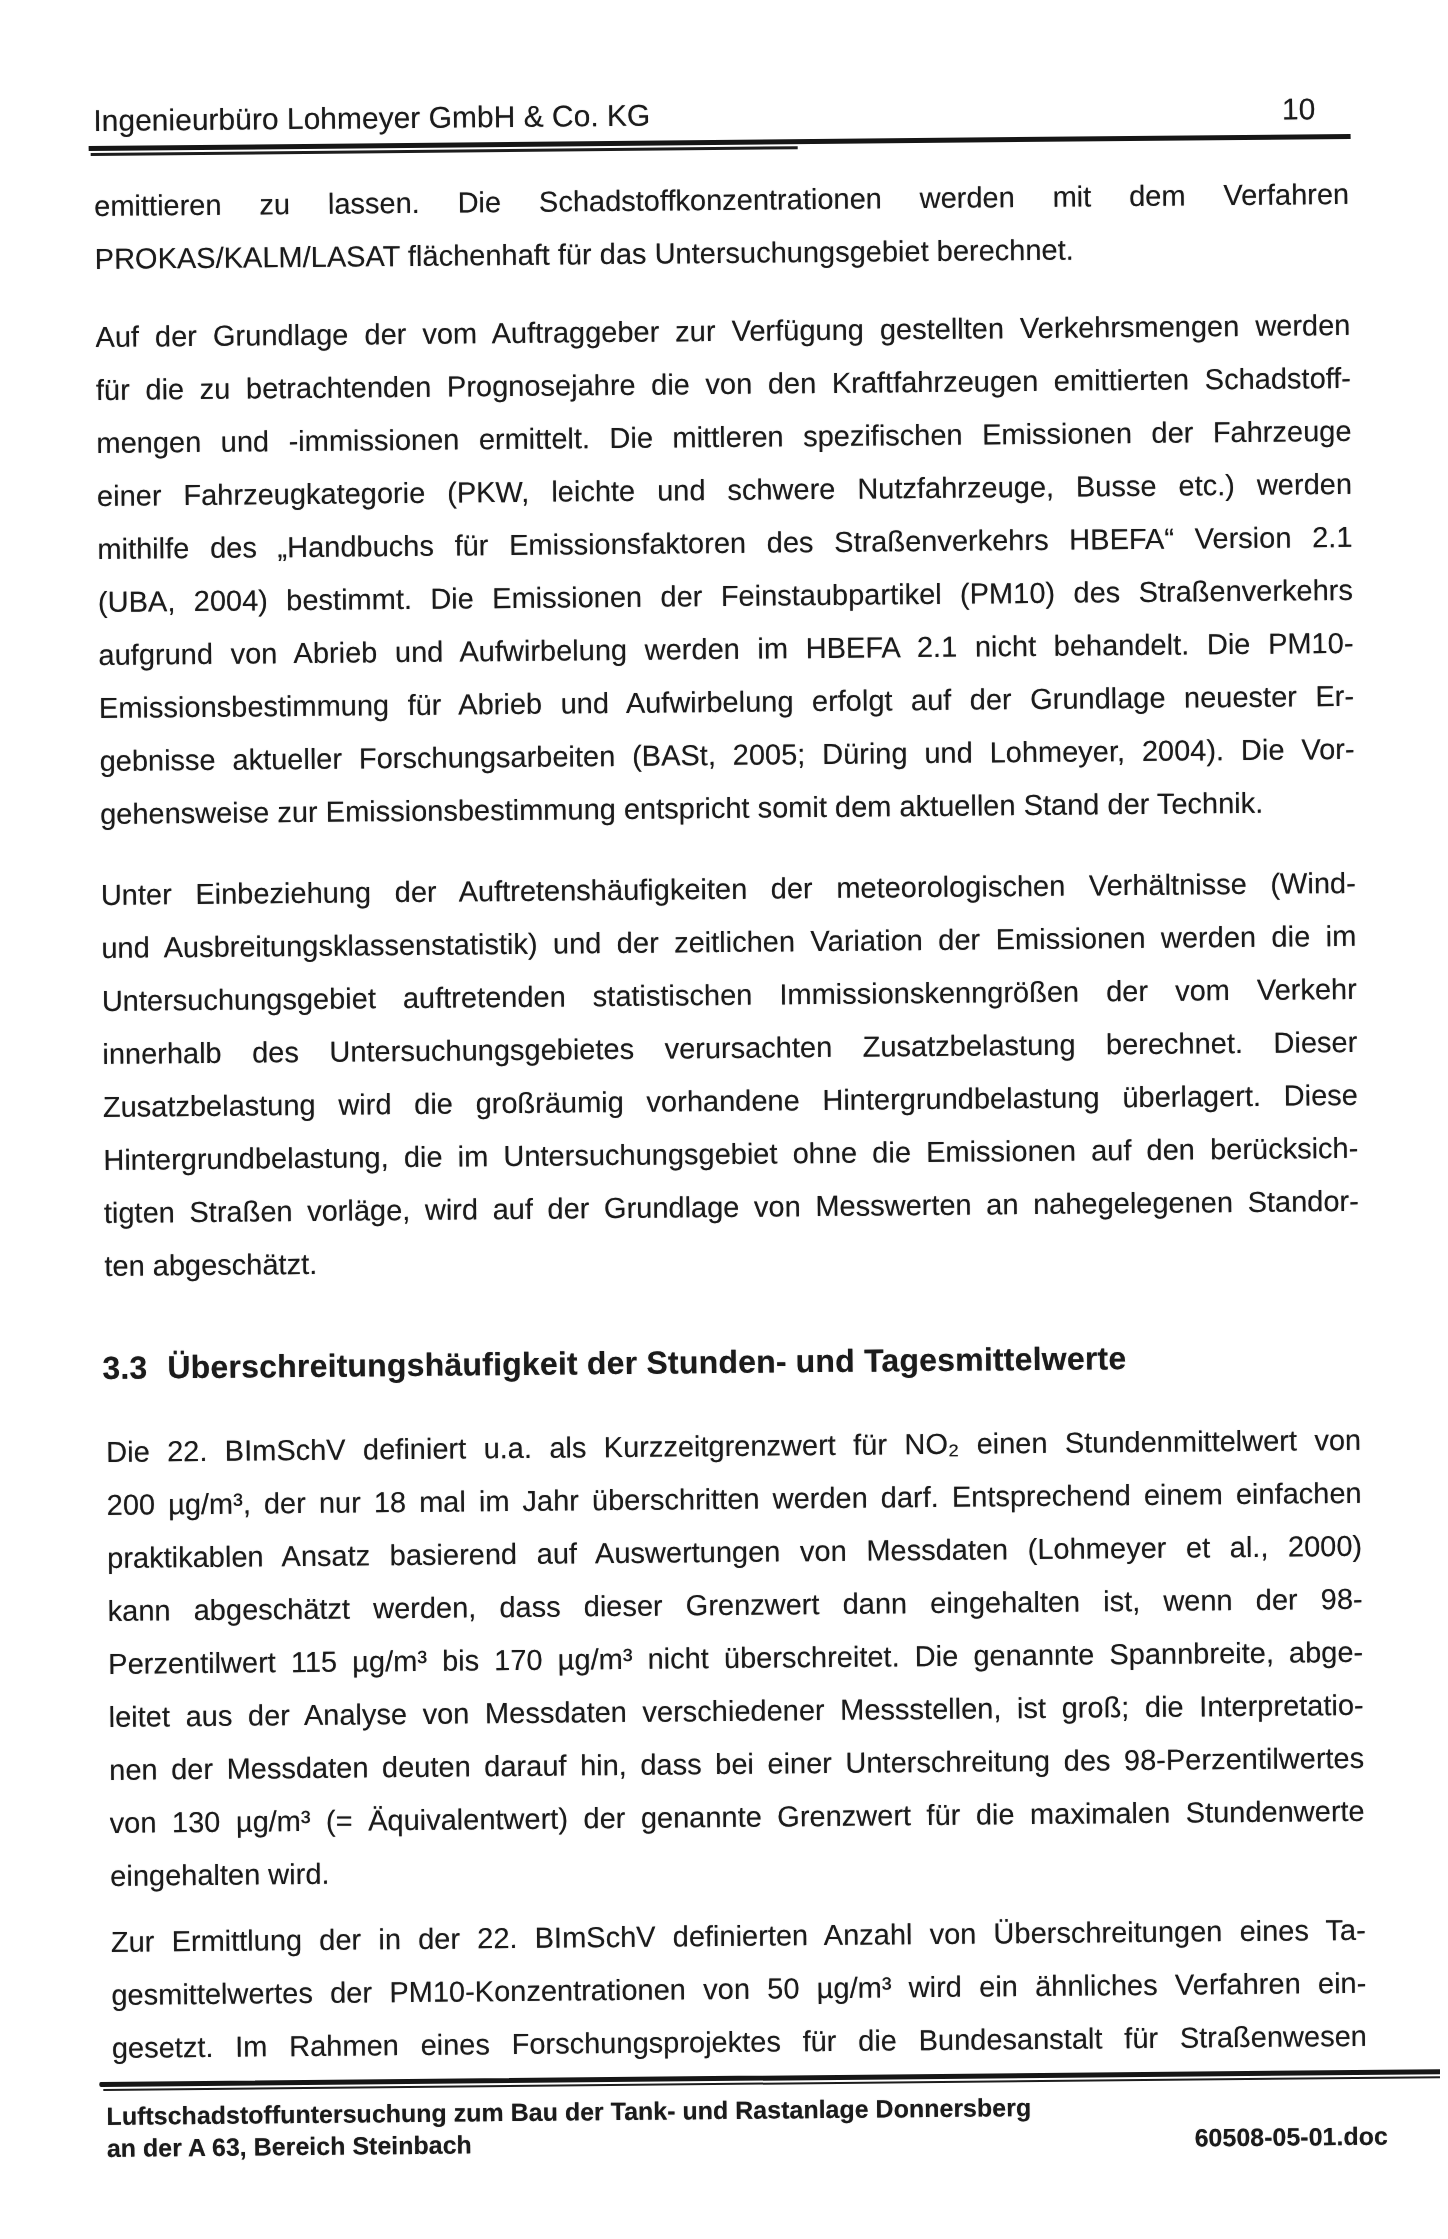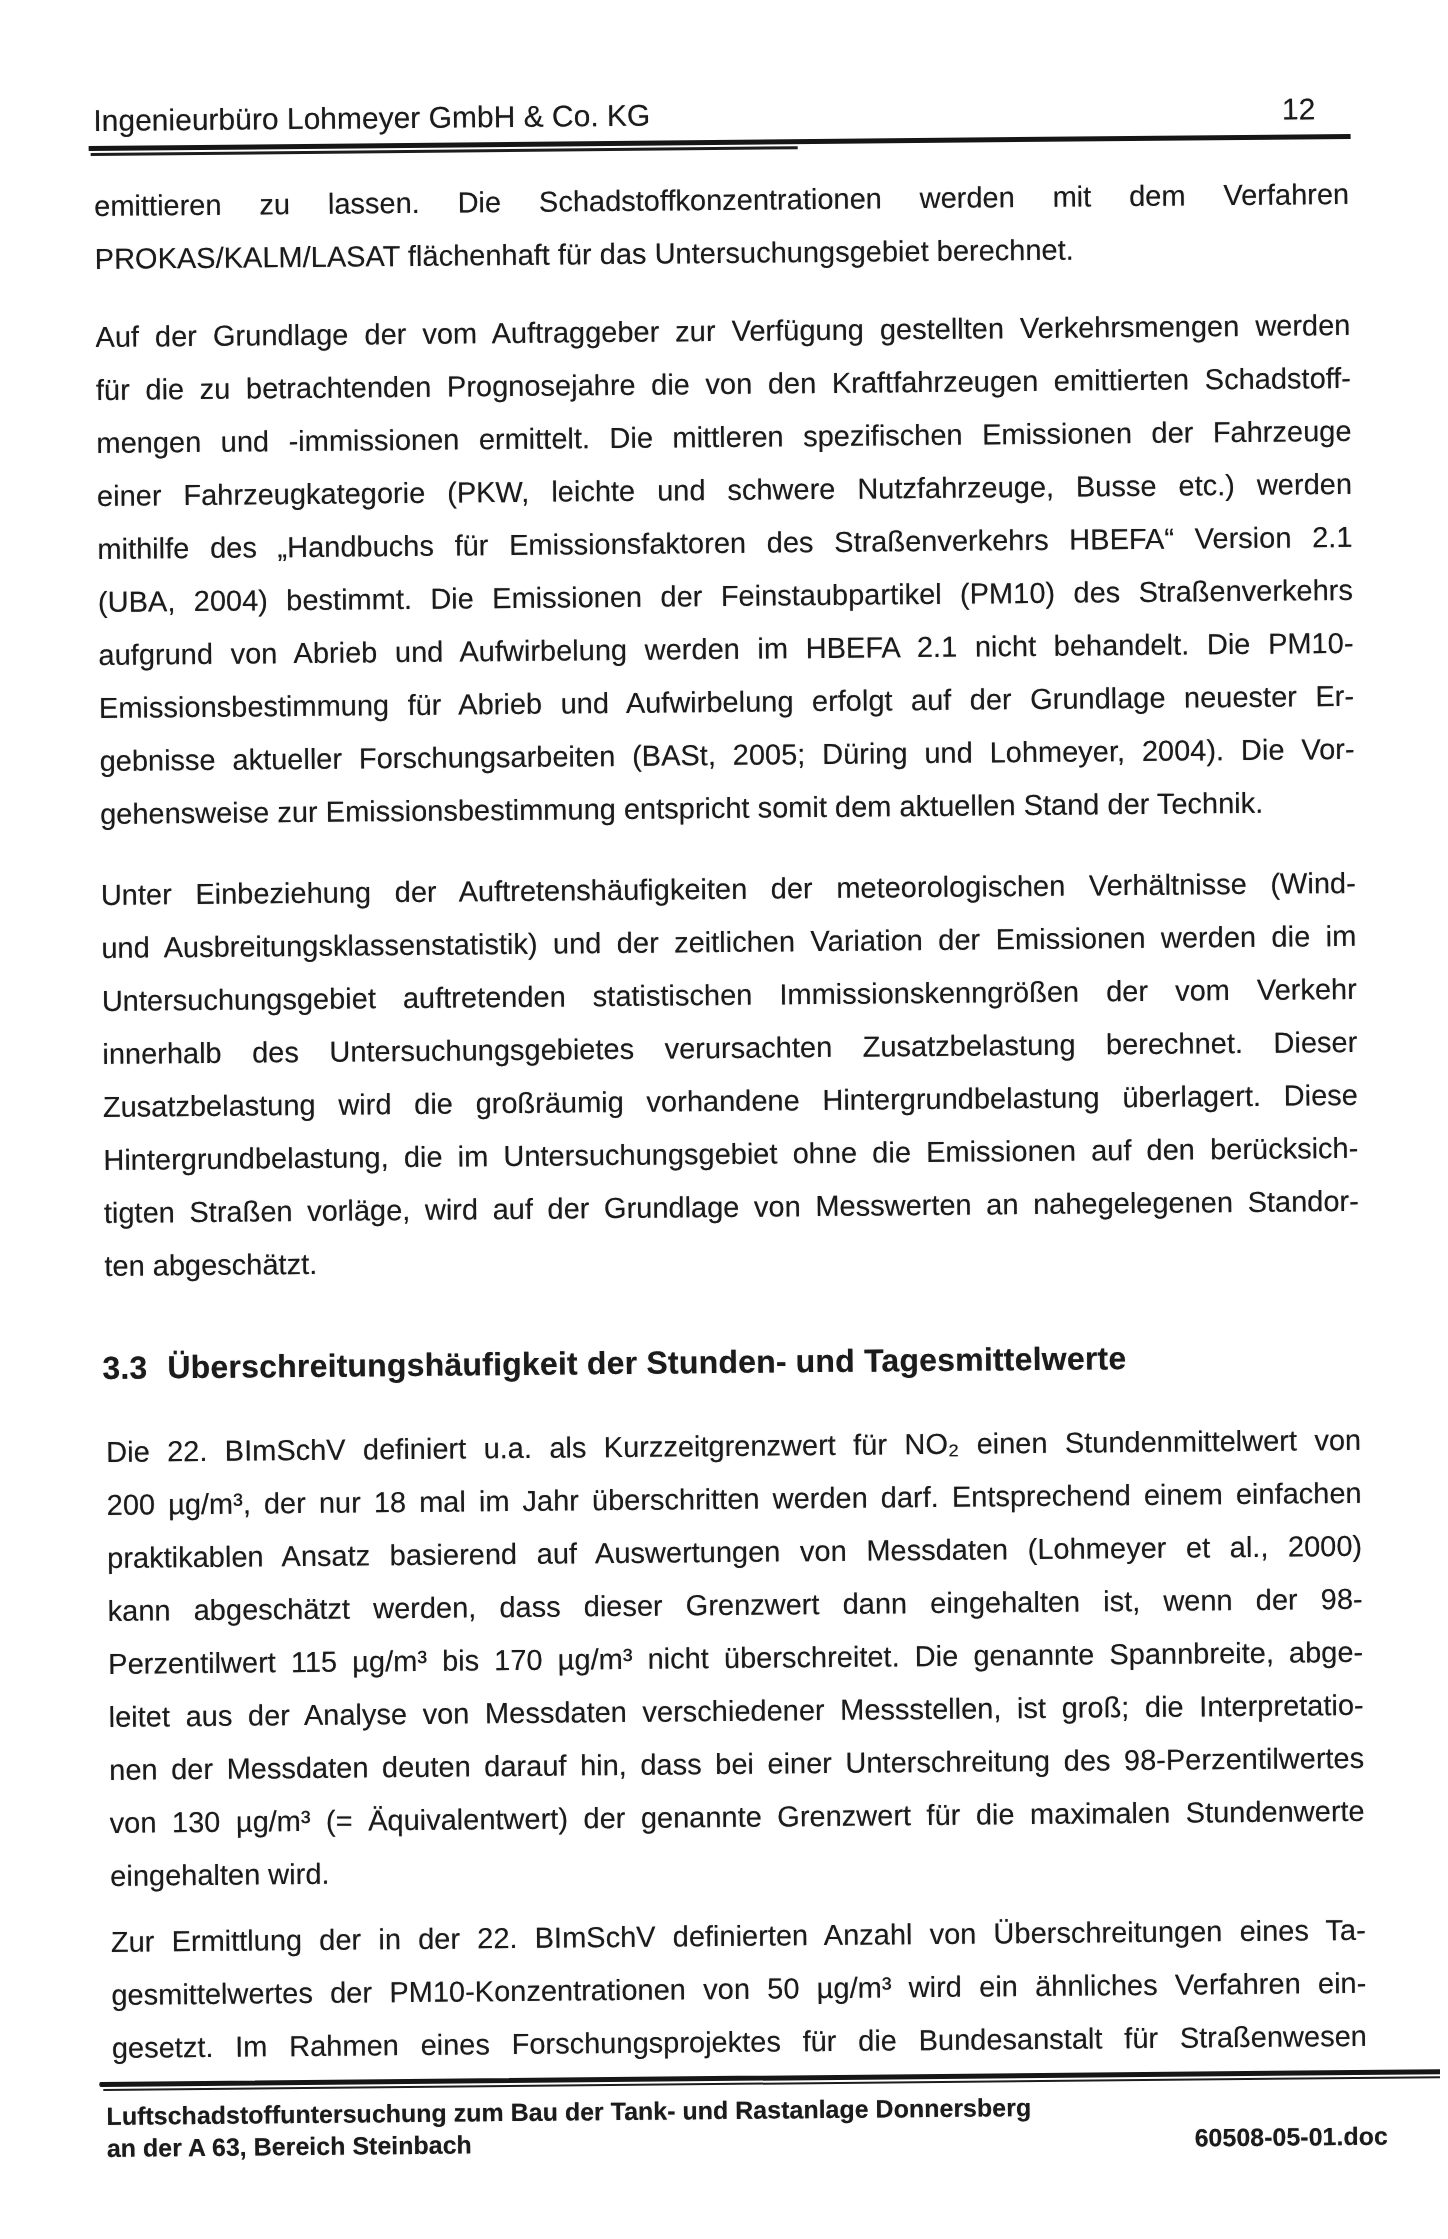--- a/index.html
+++ b/index.html
@@ -128,21 +128,21 @@
   }
 </style>
 </head>
 <body>
 
 <div class="page">
   <div class="sheet">
 
     <div class="hdr ink">
       <span>Ingenieurbüro Lohmeyer GmbH &amp; Co. KG</span>
-      <span>12</span>
+      <span>10</span>
     </div>
     <div class="hdr-rule"></div>
 
     <main id="doc-body">
         <div class="ink para" style="top: 174px;">
           <div class="line">emittieren zu lassen. Die Schadstoffkonzentrationen werden mit dem Verfahren</div>
           <div class="line last">PROKAS/KALM/LASAT flächenhaft für das Untersuchungsgebiet berechnet.</div>
         </div>
         <div class="ink para" style="top: 305px;">
           <div class="line">Auf der Grundlage der vom Auftraggeber zur Verfügung gestellten Verkehrsmengen werden</div>

